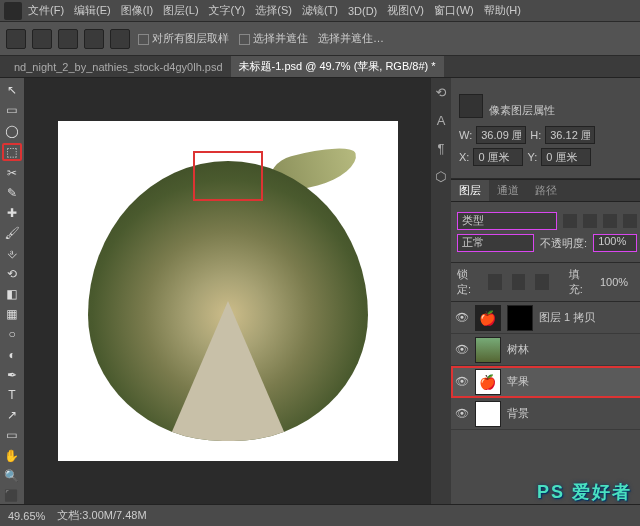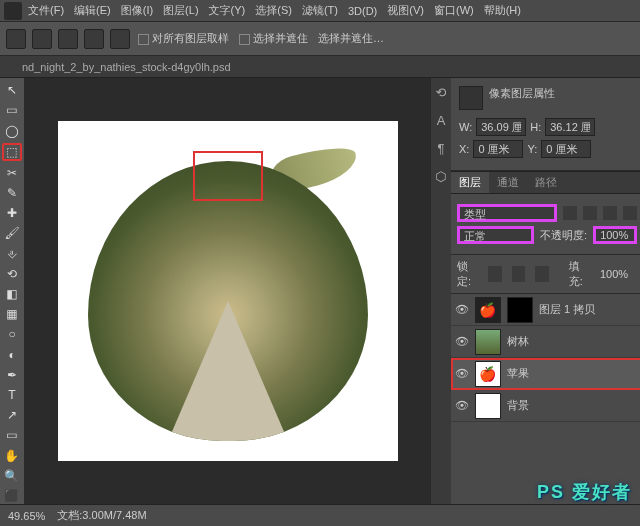--- a/index.html
+++ b/index.html
@@ -4,51 +4,51 @@
 <style>
 *{box-sizing:border-box;margin:0;padding:0;font-family:"Microsoft YaHei",Arial,sans-serif;font-size:11px;color:#ccc;}
 body{background:#535353;width:640px;height:526px;overflow:hidden;position:relative;}
 .menubar{height:22px;background:#4a4a4a;display:flex;align-items:center;padding:0 4px;border-bottom:1px solid #2a2a2a;}
 .menubar .logo{width:18px;height:18px;background:#2a2a2a;border-radius:2px;margin-right:6px;}
 .menubar span{margin-right:10px;cursor:default;}
 .optbar{height:34px;background:#535353;display:flex;align-items:center;padding:0 6px;border-bottom:1px solid #2a2a2a;gap:6px;}
 .swatch{width:20px;height:20px;background:#3a3a3a;border:1px solid #222;border-radius:2px;}
 .optbar .lbl{margin:0 2px;text-align:center;}
 .chk{width:11px;height:11px;border:1px solid #888;display:inline-block;margin-right:3px;vertical-align:middle;}
-.tabbar{height:22px;background:#3b3b3b;display:flex;align-items:center;padding-left:14px;border-bottom:1px solid #222;}
+.tabbar{height:22px;background:#3b3b3b;display:flex;align-items:center;padding-left:6px;border-bottom:1px solid #222;}
 .tab{padding:0 8px;height:100%;display:flex;align-items:center;color:#aaa;}
 .tab.active{background:#535353;color:#fff;}
 .workrow{display:flex;height:426px;}
 .toolcol{width:25px;background:#535353;display:flex;flex-direction:column;align-items:center;padding-top:4px;gap:4px;border-right:1px solid #2a2a2a;}
 .tool{width:20px;height:20px;display:flex;align-items:center;justify-content:center;color:#ddd;font-size:12px;cursor:pointer;}
 .tool.sel{border:2px solid #d33;border-radius:2px;}
 .canvas-area{flex:1;background:#2b2b2b;position:relative;display:flex;align-items:center;justify-content:center;}
 .canvas{width:340px;height:340px;background:#fff;position:relative;}
 .apple{position:absolute;left:30px;top:40px;width:280px;height:280px;border-radius:50% 50% 48% 48%/55% 55% 45% 45%;background:radial-gradient(circle at 50% 55%,#cdbd8a 0%,#a8a274 18%,#7a7b4d 40%,#4a5a2e 65%,#2f3a1d 100%);overflow:hidden;}
 .road{position:absolute;left:50%;bottom:0;transform:translateX(-50%);width:0;height:0;border-left:60px solid transparent;border-right:60px solid transparent;border-bottom:140px solid #c8c0a8;}
 .leaf{position:absolute;right:40px;top:30px;width:90px;height:35px;background:linear-gradient(90deg,#8a8f5a,#b5b97e);border-radius:30% 70% 50% 50%/60% 40% 60% 40%;transform:rotate(-15deg);}
 .stem-box{position:absolute;left:135px;top:30px;width:70px;height:50px;border:2px solid #d33;}
 .rightcol{width:210px;background:#4a4a4a;display:flex;flex-direction:column;border-left:1px solid #2a2a2a;}
 .rtabs{display:flex;height:22px;background:#3a3a3a;border-bottom:1px solid #222;}
 .rtab{padding:0 8px;display:flex;align-items:center;color:#999;}
 .rtab.active{color:#fff;background:#4a4a4a;}
 .panel{padding:8px;border-bottom:1px solid #2a2a2a;}
-.propicon{display:flex;align-items:flex-start;gap:6px;margin-bottom:8px;}
+.propicon{display:flex;align-items:flex-end;gap:6px;margin-bottom:8px;margin-top:8px;}
 .propicon .ic{width:24px;height:24px;background:#333;border:1px solid #222;}
 .row{display:flex;align-items:center;gap:4px;margin:4px 0;}
 .row input{width:50px;height:18px;background:#3a3a3a;border:1px solid #222;color:#ccc;padding:0 4px;}
 .mini-icons{width:28px;background:#3a3a3a;display:flex;flex-direction:column;align-items:center;padding-top:4px;gap:8px;}
 .mini-icons div{width:20px;height:20px;color:#aaa;display:flex;align-items:center;justify-content:center;font-size:13px;}
 .midstrip{display:flex;flex:1;}
 .panelbody{flex:1;}
 .spacer{flex:1;}
 .layer-panel{border-top:1px solid #222;}
 .lay-opts{padding:6px;border-bottom:1px solid #2a2a2a;}
 .sel-row{display:flex;gap:6px;align-items:center;margin:4px 0;}
-.sel-row select,.sel-row .val{background:#3a3a3a;border:3px solid #d946ef;color:#ccc;height:18px;padding:0 4px;flex:1;}
+.sel-row select,.sel-row .val{background:#3a3a3a;border:1px solid #d946ef;color:#ccc;height:18px;padding:0 4px;flex:1;}
 .lock-row{display:flex;gap:10px;align-items:center;padding:4px 6px;border-bottom:1px solid #2a2a2a;}
 .lock-row .ic{width:16px;height:16px;background:#3a3a3a;}
 .layers{background:#4a4a4a;}
 .layer{display:flex;align-items:center;height:32px;padding:0 4px;border-bottom:1px solid #3a3a3a;}
 .layer.sel{outline:2px solid #d33;outline-offset:-2px;background:#5a5a5a;}
 .eye{width:14px;text-align:center;margin-right:6px;}
 .thumb{width:26px;height:26px;background:#fff;border:1px solid #222;margin-right:6px;display:flex;align-items:center;justify-content:center;font-size:14px;}
 .thumb.dark{background:#222;color:#fff;}
 .thumb.mask{background:#000;}
 .statusbar{height:22px;background:#4a4a4a;display:flex;align-items:center;padding:0 8px;border-top:1px solid #222;}
@@ -79,20 +79,21 @@
   <div class="swatch"></div>
   <div class="swatch"></div>
   <div class="swatch"></div>
   <span class="lbl"><span class="chk"></span><span>对所有图层取样</span></span>
   <span class="lbl"><span class="chk"></span><span>选择并遮住</span></span>
   <span class="lbl">选择并遮住…</span>
 </div>
 
 <div class="tabbar">
   <div class="tab">nd_night_2_by_nathies_stock-d4gy0lh.psd</div>
+  <div class="tab active">未标题-1.psd @ 49.7% (苹果, RGB/8#) *</div>
 </div>
 
 <div class="workrow">
   <div class="toolcol">
     <div class="tool">↖</div>
     <div class="tool">▭</div>
     <div class="tool">◯</div>
     <div class="tool sel">⬚</div>
     <div class="tool">✂</div>
     <div class="tool">✎</div>

